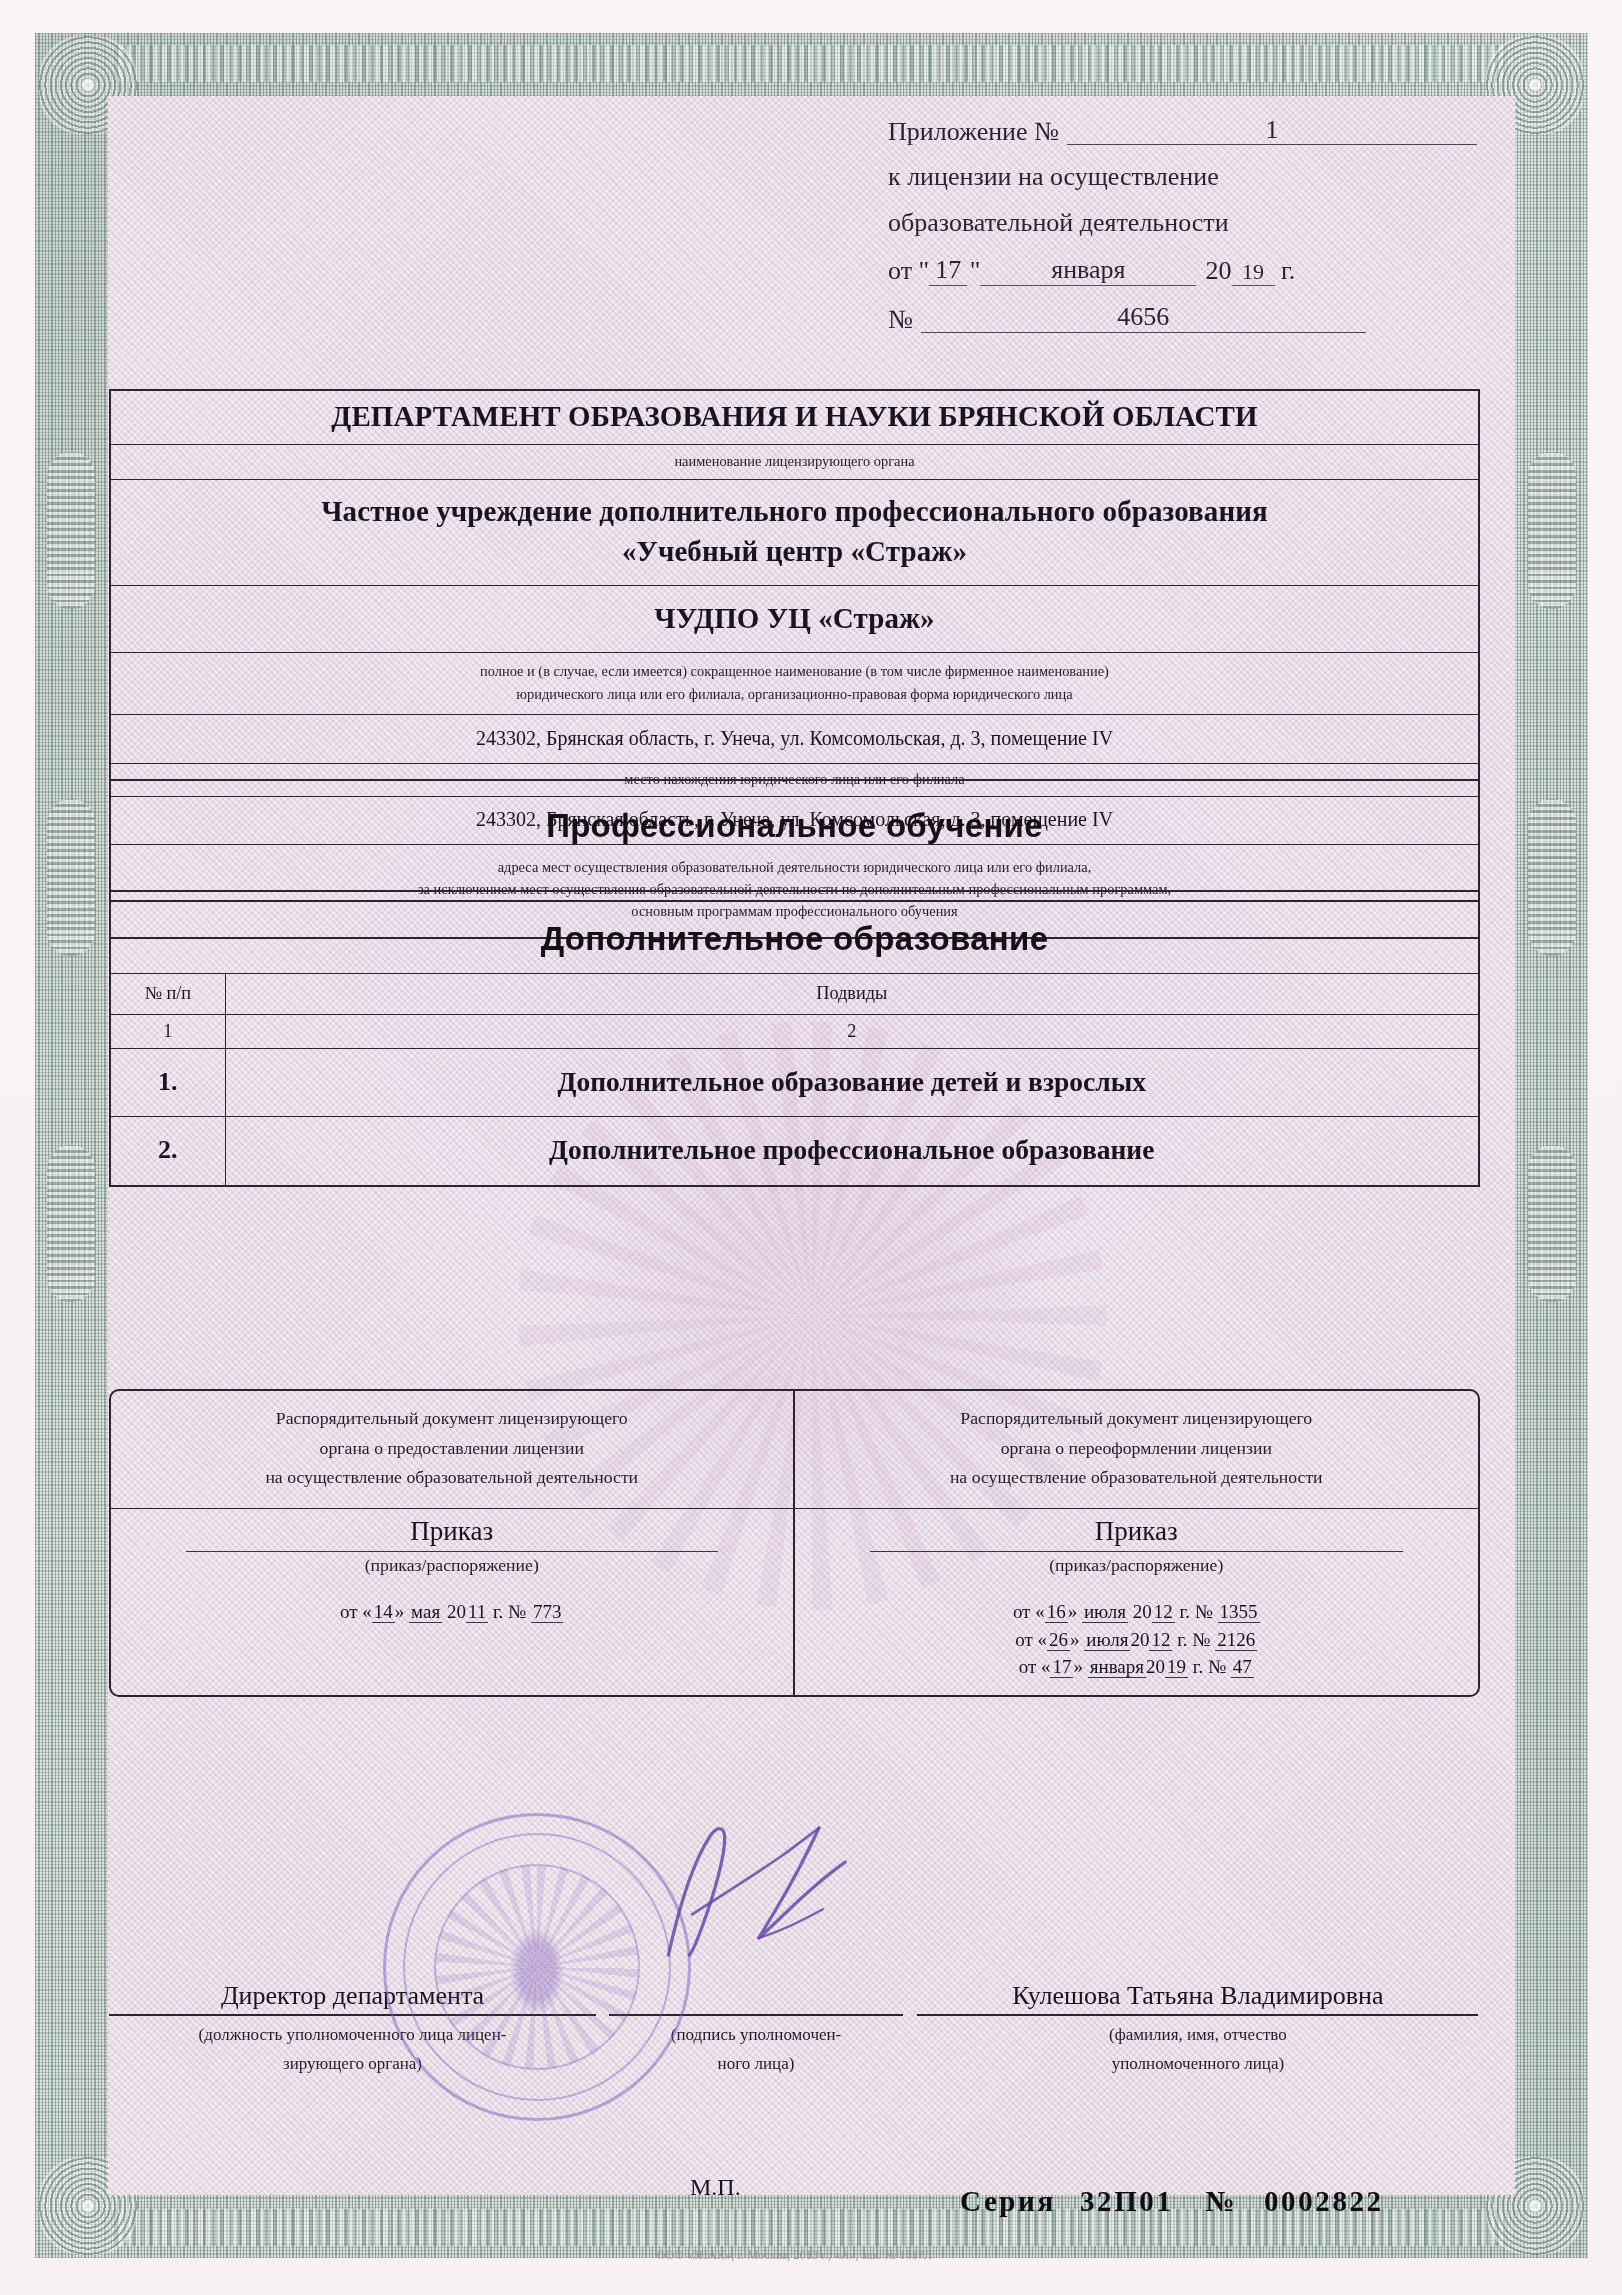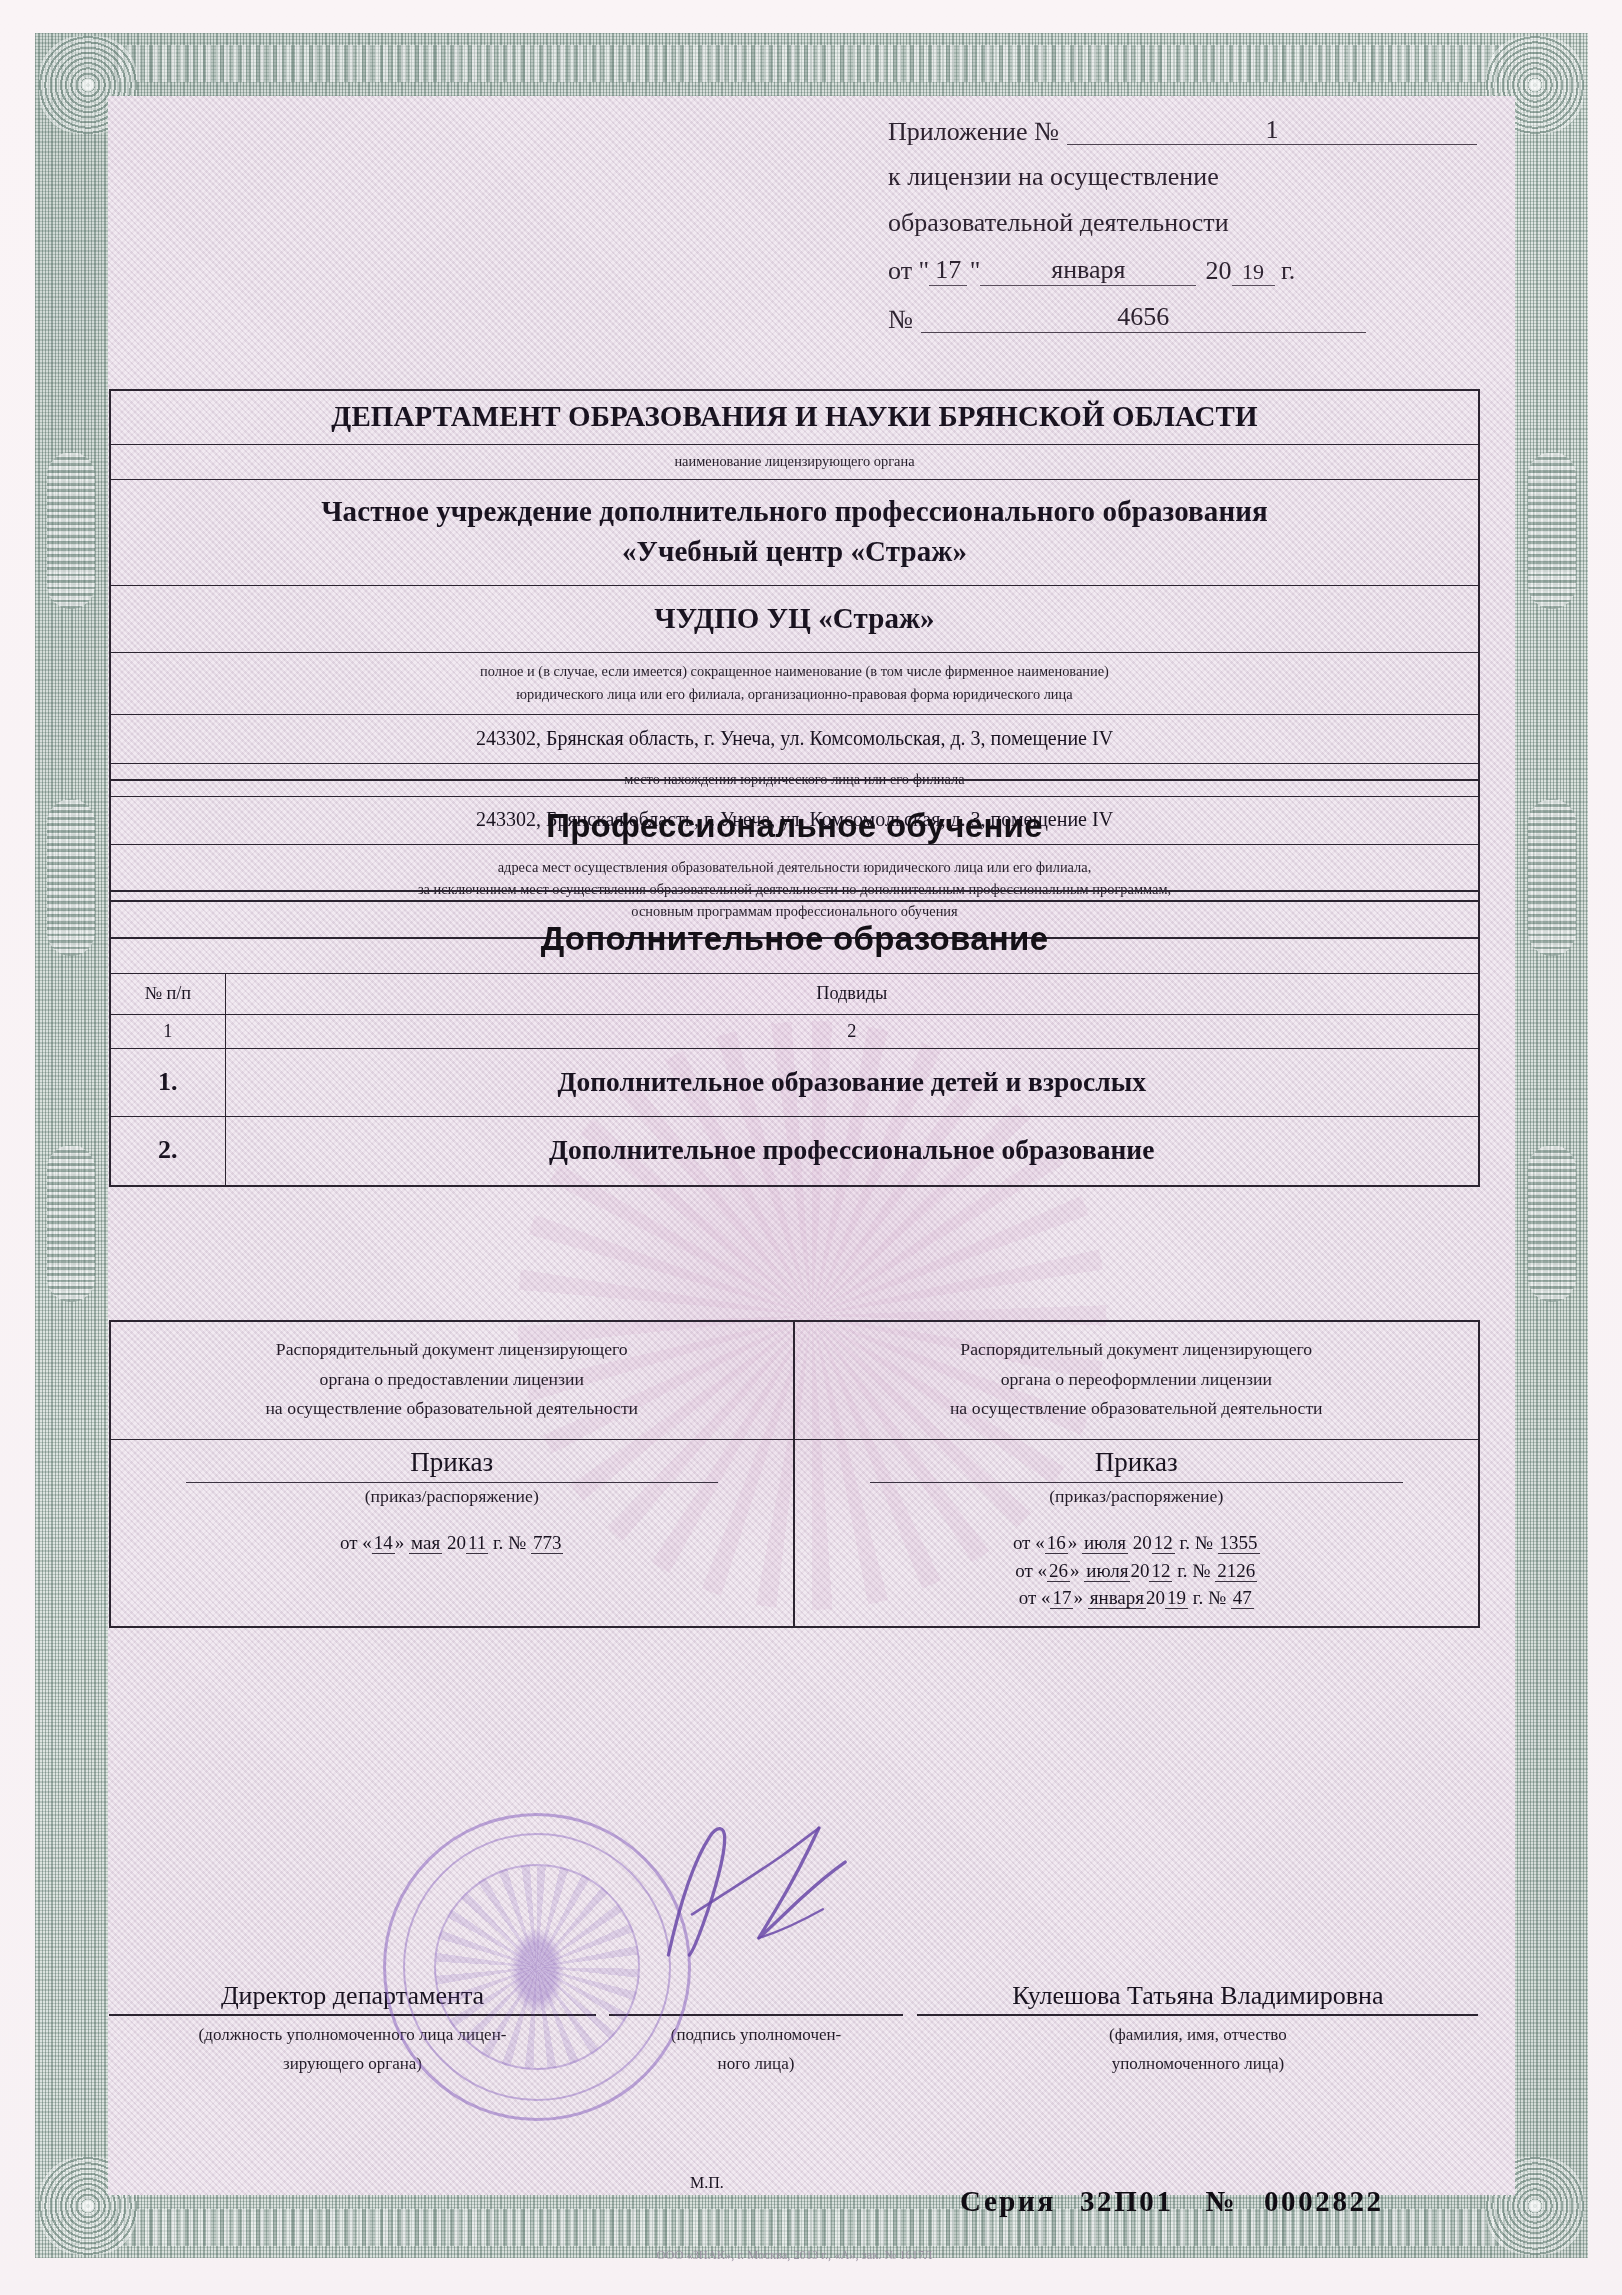--- a/index.html
+++ b/index.html
@@ -153,21 +153,21 @@
   .ord-date { font-size: 19px; line-height: 1.45; color:#191320; white-space: nowrap; }
   .ul { border-bottom: 1.3px solid #3b3341; padding: 0 2px; }
 
   
   .sig { position: absolute; left: 0; width: 1371px; }
   .sig-row { display: flex; align-items: flex-end; }
   .sig-name { font-size: 26px; text-align: center; color:#191320; padding-bottom: 2.6px; white-space: nowrap; }
   .sig-rule { border-bottom: 2px solid #2b2430; }
   .sig-cap { font-size: 17px; line-height: 1.7; text-align: center; color:#221b27; padding-top: 5.2px; }
 
-  .mp { position:absolute; font-size: 16px; color:#191320; }
+  .mp { position:absolute; font-size: 24px; color:#191320; }
 
   .serial {
     position:absolute;
     font-family: "Liberation Serif", serif;
     font-size: 29px; font-weight: bold; letter-spacing: 2.6px; color:#100c13;
     white-space: nowrap;
   }
 
   .footer-note {
     position:absolute; left:0; width:1371px; text-align:center;
@@ -313,21 +313,21 @@
             <td class="c2 rowtxt">Дополнительное образование детей и взрослых</td>
           </tr>
           <tr>
             <td class="c1 rowidx">2.</td>
             <td class="c2 rowtxt">Дополнительное профессиональное образование</td>
           </tr>
         </tbody>
       </table>
     </div>
 
-    <div class="sect" style="top:1224px;">
+    <div class="sect" style="top:1293px;border-radius:10px;">
       <div class="ord-wrap">
 
         <div class="ord-col left">
           <div class="ord-head">
             <div>Распорядительный документ лицензирующего</div>
             <div>органа о предоставлении лицензии</div>
             <div>на осуществление образовательной деятельности</div>
           </div>
           <div class="ord-prikaz-box">
             <div class="ord-prikaz">Приказ</div>

